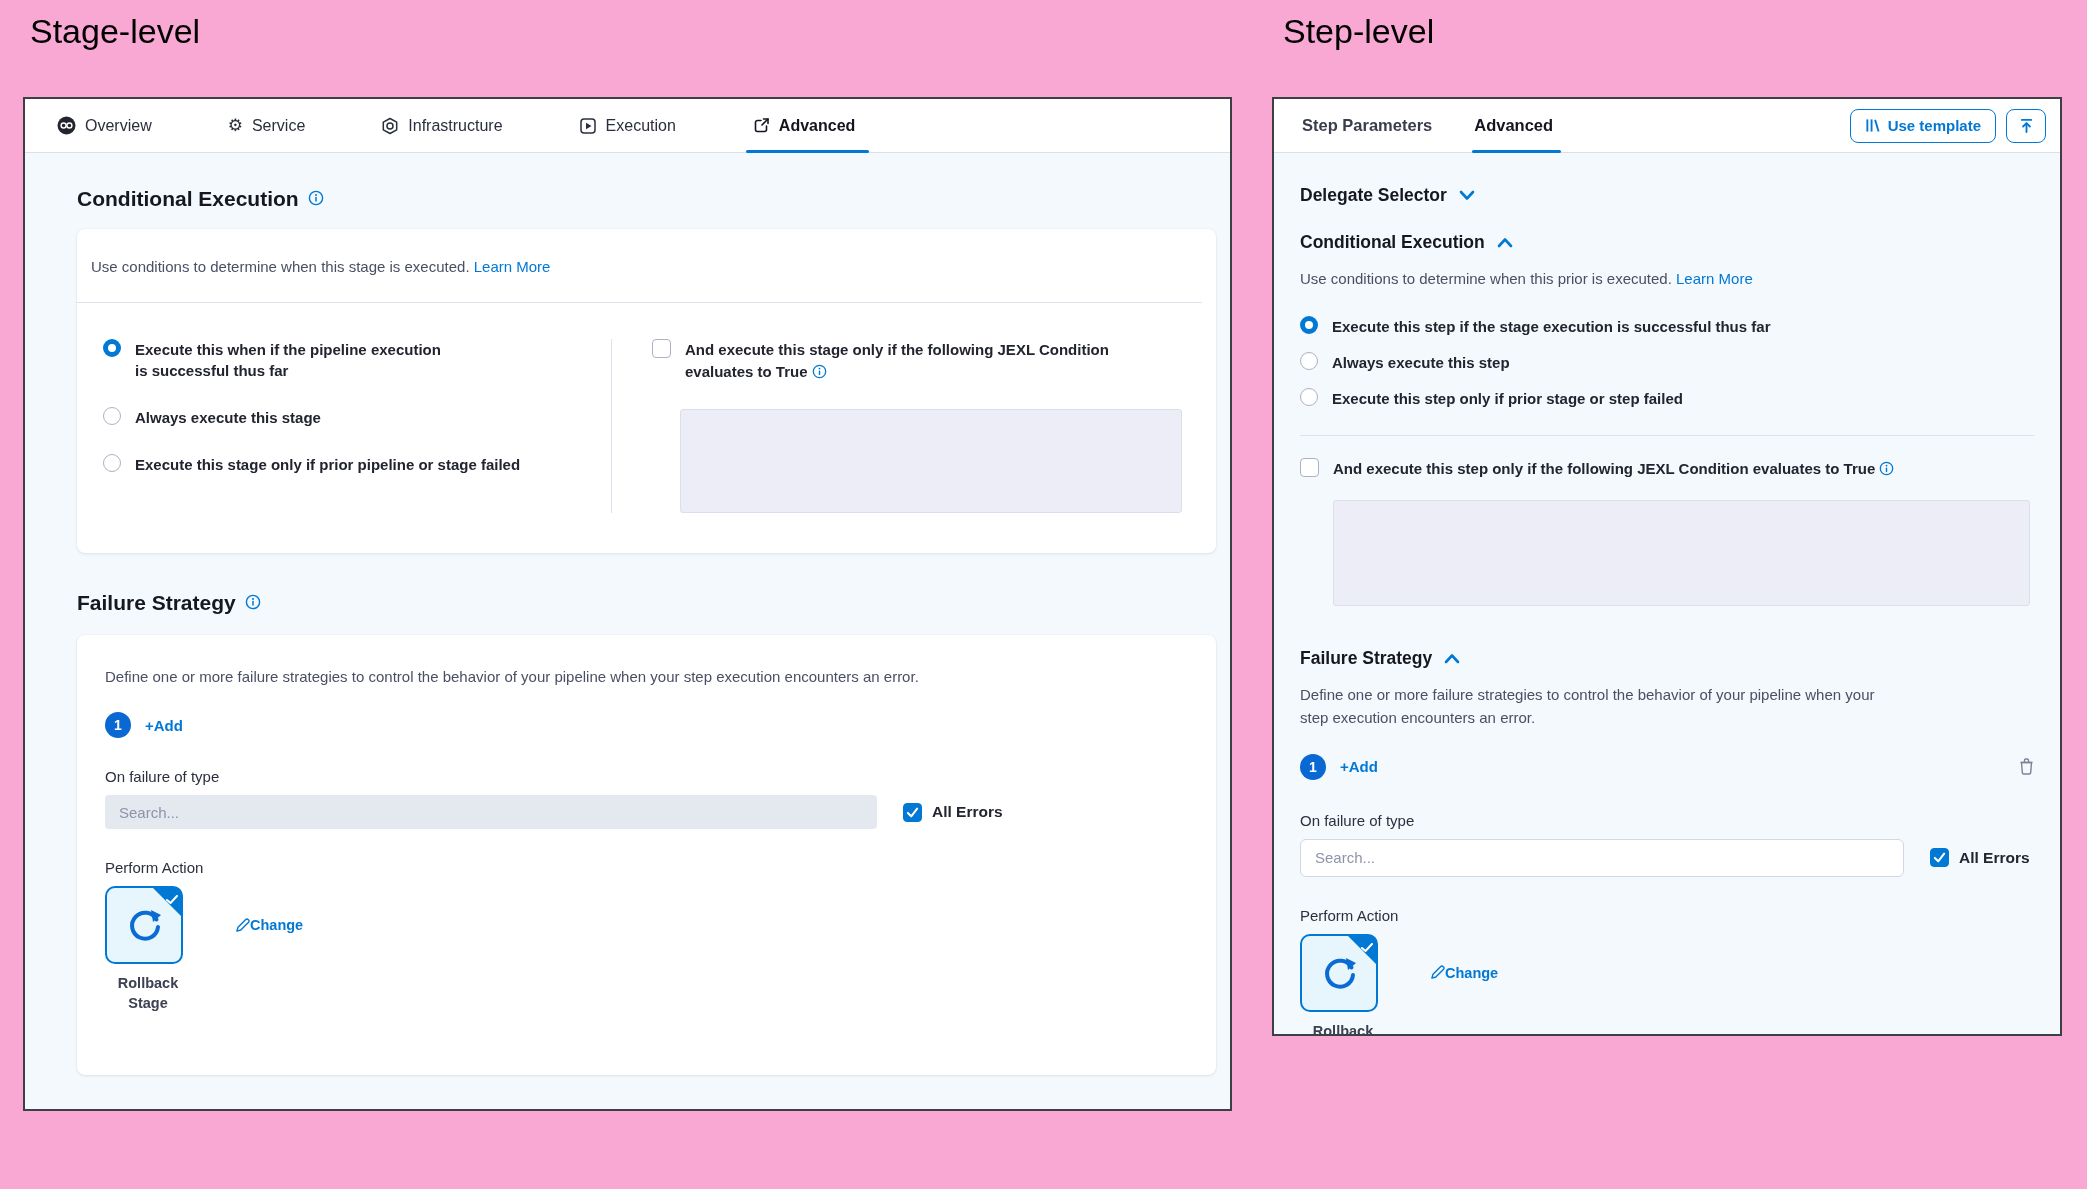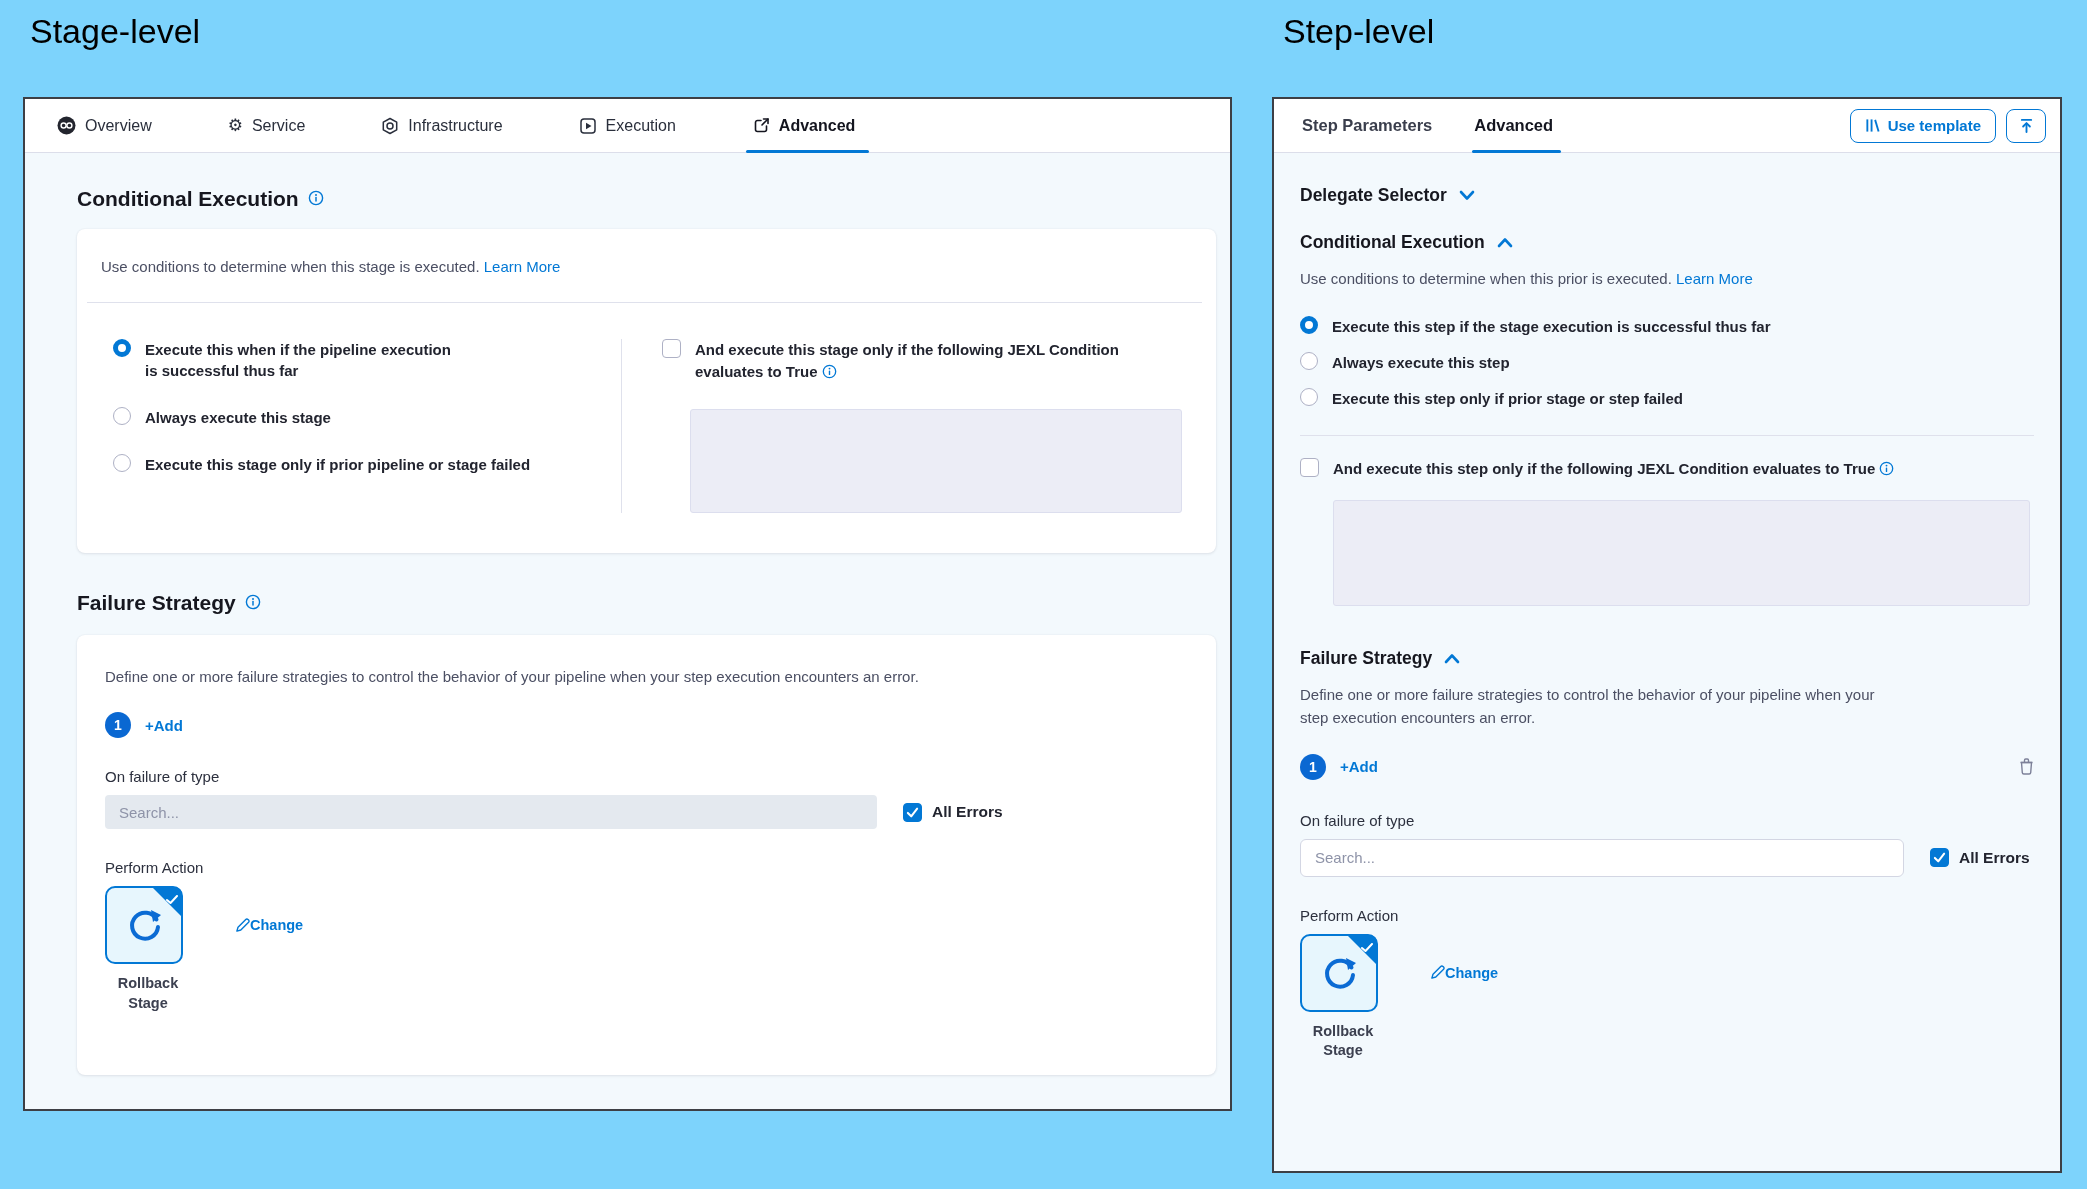--- a/index.html
+++ b/index.html
@@ -1,25 +1,25 @@
 <!DOCTYPE html>
 <html><head>
 <meta charset="utf-8">
 <style>
   html,body{margin:0;padding:0;background:#ffffff;}
-  .canvas{position:relative;width:2087px;height:1189px;background:#7dd3fc;
+  .canvas{position:relative;width:2087px;height:1189px;background:#f9a8d4;
           font-family:"Liberation Sans",sans-serif;color:#22242f;}
 
   .page-title{position:absolute;top:12px;font-size:34px;font-weight:400;color:#000;}
   .title-left{left:30px;} .title-right{left:1283px;}
 
   .panel{position:absolute;top:97px;background:#fff;border:2px solid #3d3f45;
          box-sizing:border-box;overflow:hidden;}
   .panel-left{left:23px;width:1209px;height:1014px;}
-  .panel-right{left:1272px;width:790px;height:1076px;}
+  .panel-right{left:1272px;width:790px;height:939px;}
 
   
   .tabbar{height:54px;display:flex;align-items:center;background:#fff;
           border-bottom:1px solid #dcdeea;padding-left:32px;gap:76px;box-sizing:border-box;}
   .tab{display:flex;align-items:center;gap:9px;font-size:16px;color:#2a2f3c;
        position:relative;height:54px;cursor:default;}
   .tab.active{font-weight:700;color:#14151f;}
   .tab.active::after{content:"";position:absolute;left:-6px;right:-14px;bottom:0;
        height:3px;background:#0278d5;border-radius:2px;}
   .tabicon{display:flex;align-items:center;}
@@ -45,21 +45,21 @@
            overflow:hidden;box-sizing:border-box;}
   .content-l{padding:34px 14px 0 52px;}
   .content-r{padding:32px 26px 0 26px;}
 
   .sec-h{display:flex;align-items:center;gap:9px;font-size:21px;font-weight:700;color:#16171f;}
   .collapse-row{display:flex;align-items:center;gap:12px;font-size:17.5px;font-weight:700;
                 color:#16171f;cursor:pointer;}
 
   .card{background:#fff;border-radius:8px;
         box-shadow:0 1px 3px rgba(40,41,61,.10),0 0 2px rgba(40,41,61,.06);}
-  .card1{margin-top:18px;padding:26px 28px 40px 24px;}
+  .card1{margin-top:18px;padding:26px 28px 40px 14px;}
   .card2{margin-top:20px;padding:30px 28px 62px 28px;}
 
   .desc{font-size:15px;color:#4b4f63;line-height:1.55;}
   .link{color:#0278d5;text-decoration:none;cursor:pointer;}
   .hr{height:1px;background:#dfe1ec;margin:24px -14px 0 -14px;}
   .hr-r{height:1px;background:#dfe1ec;margin-top:26px;}
 
   .cols{display:flex;margin-top:36px;}
   .radio-col{width:520px;box-sizing:border-box;padding-left:12px;display:flex;
              flex-direction:column;gap:26px;}

